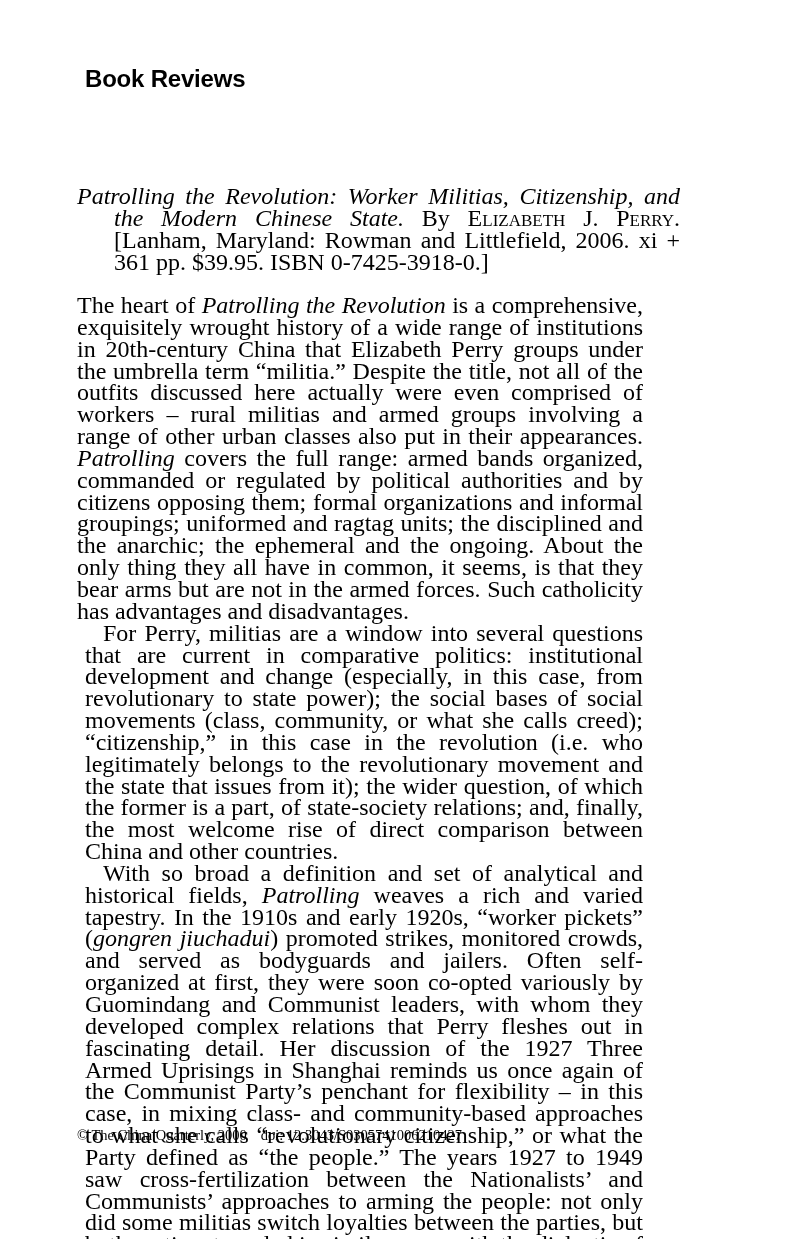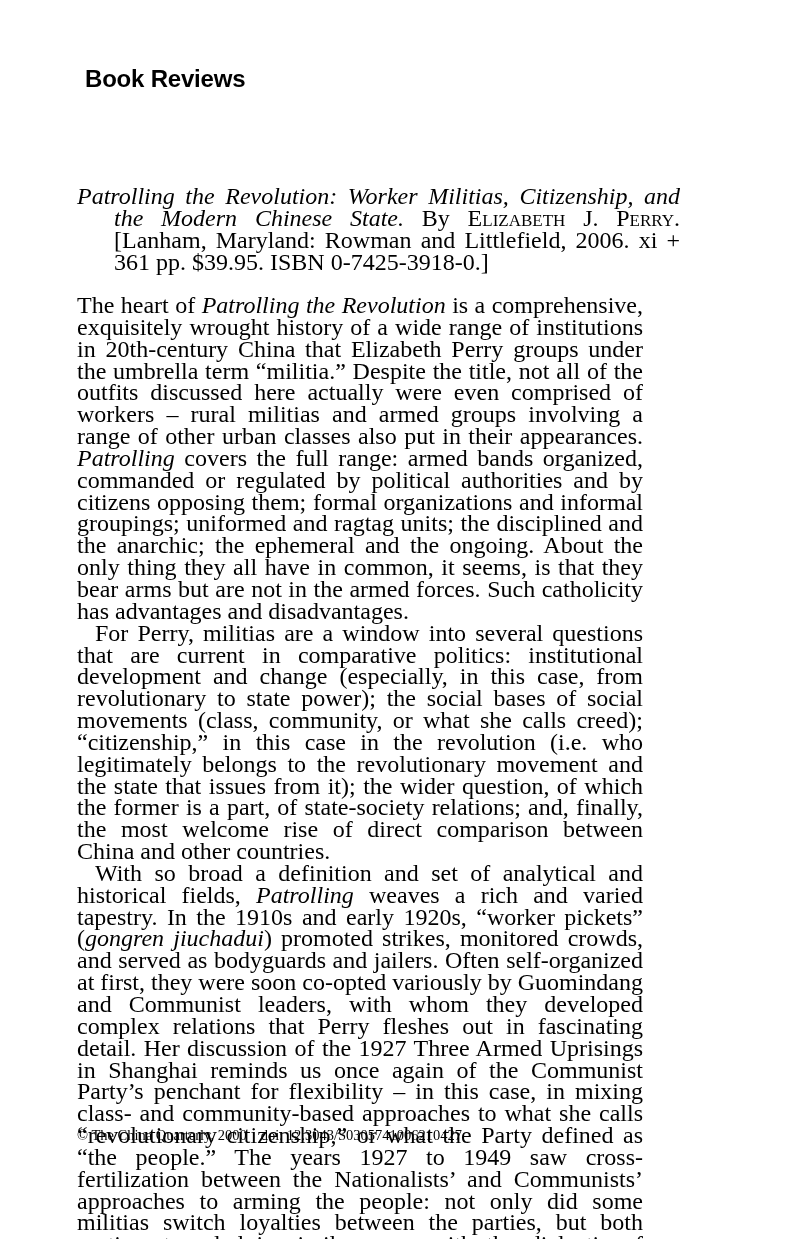--- a/index.html
+++ b/index.html
@@ -41,21 +41,21 @@
     }
     .citation i { font-style: italic; }
     .smallcaps { font-variant: small-caps; }
     .body-text {
       top: 295px;
     }
     .body-text p {
       margin: 0;
       text-align: justify;
     }
-    .body-text p.indent { text-indent: 18px; }
+    .body-text p.indent { text-indent: 18px; margin-left: 8px; }
     .body-text i { font-style: italic; }
     .footer {
       position: absolute;
       left: 77px;
       top: 1126px;
       font-size: 14.5px;
       line-height: 18px;
       white-space: nowrap;
     }
     .footer .gap { display: inline-block; width: 14px; }

